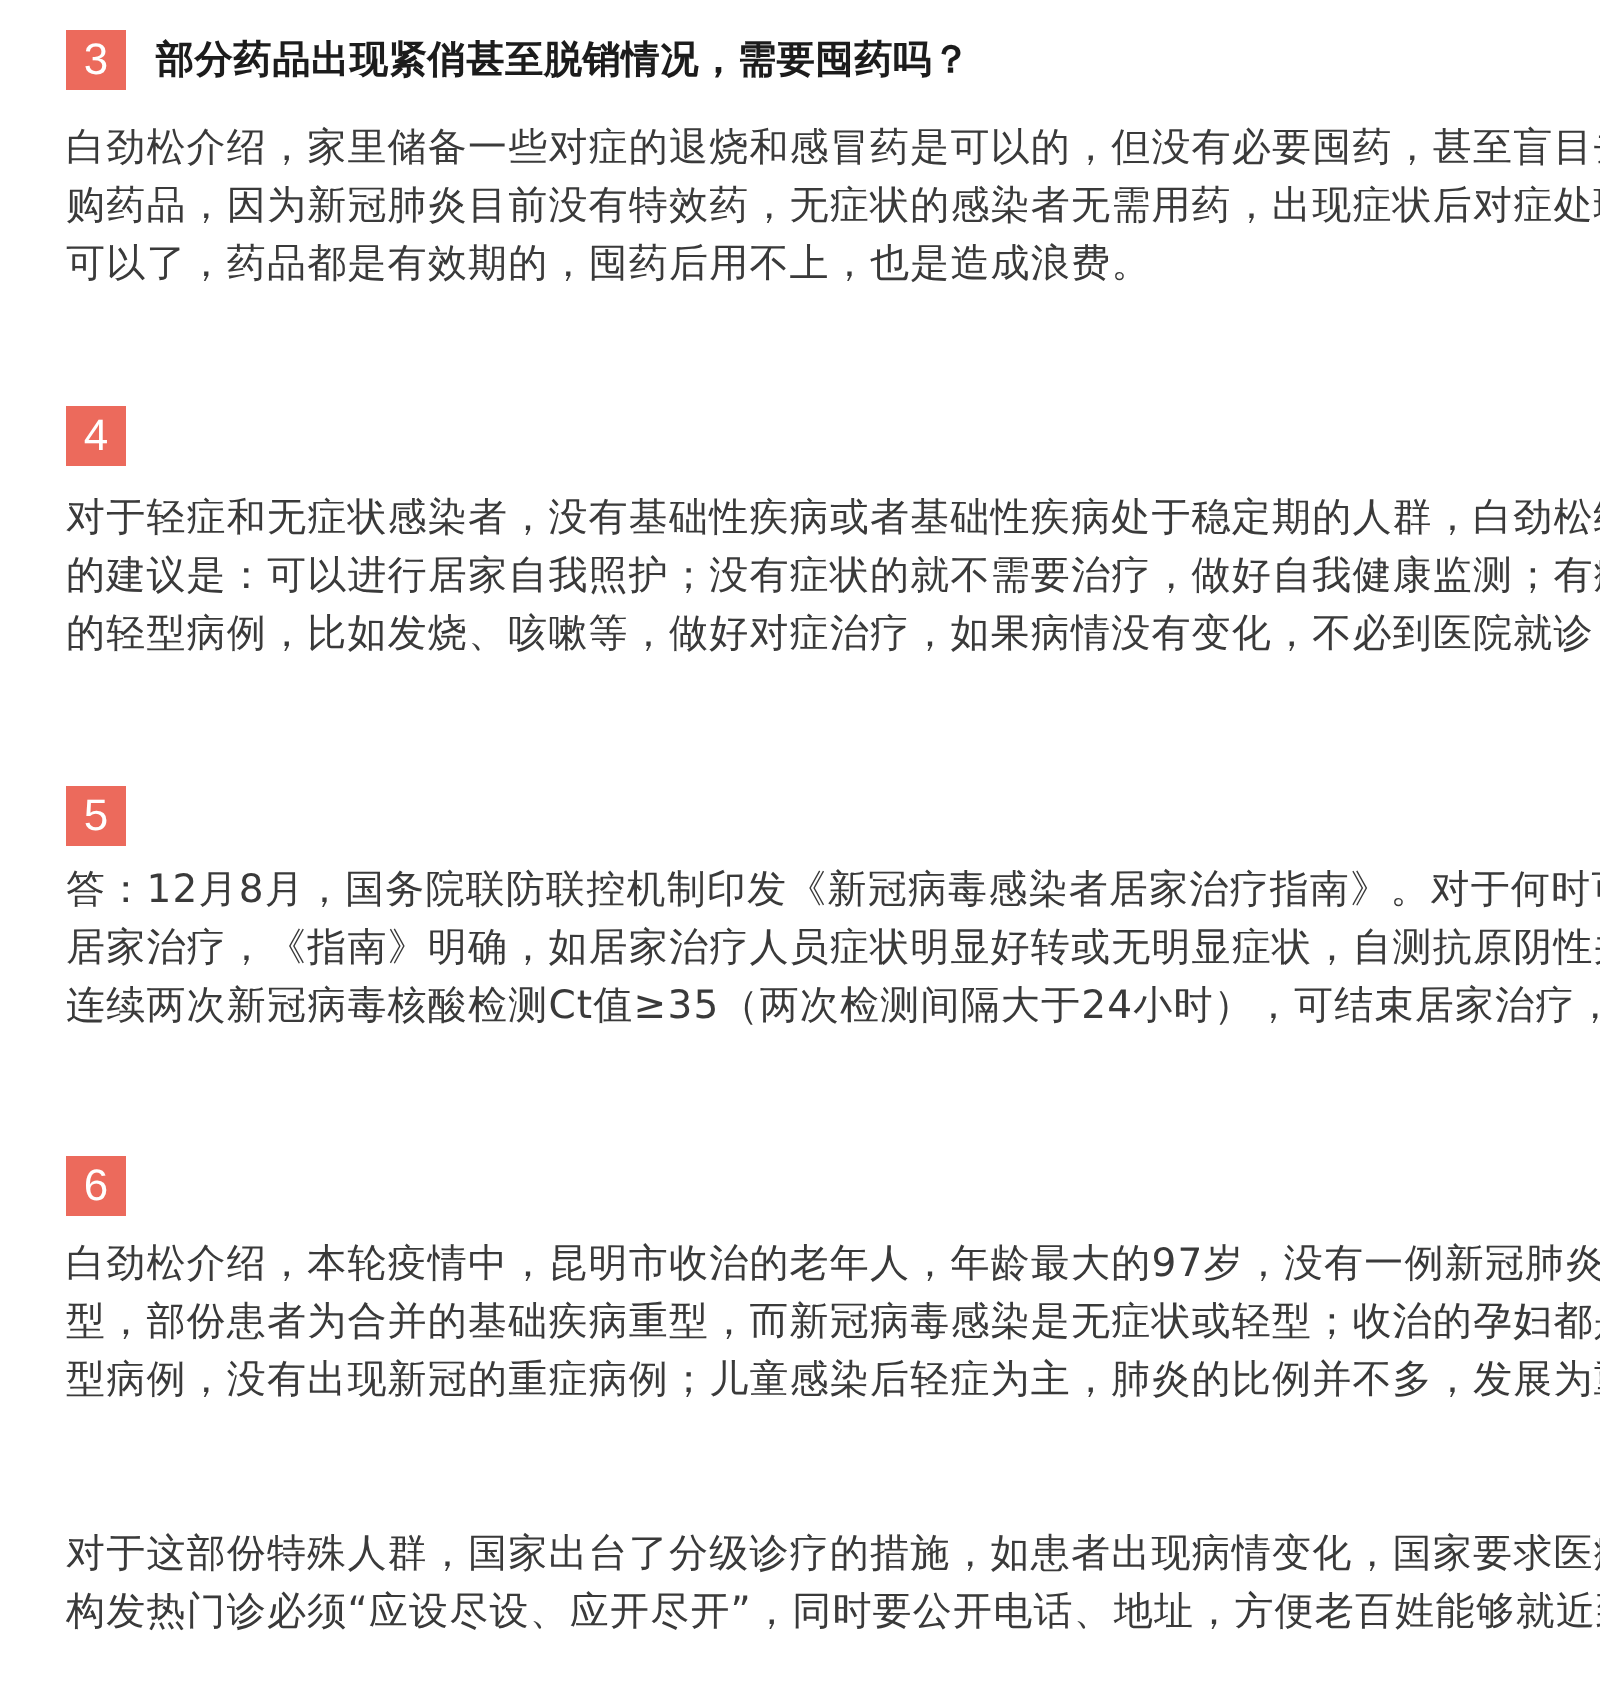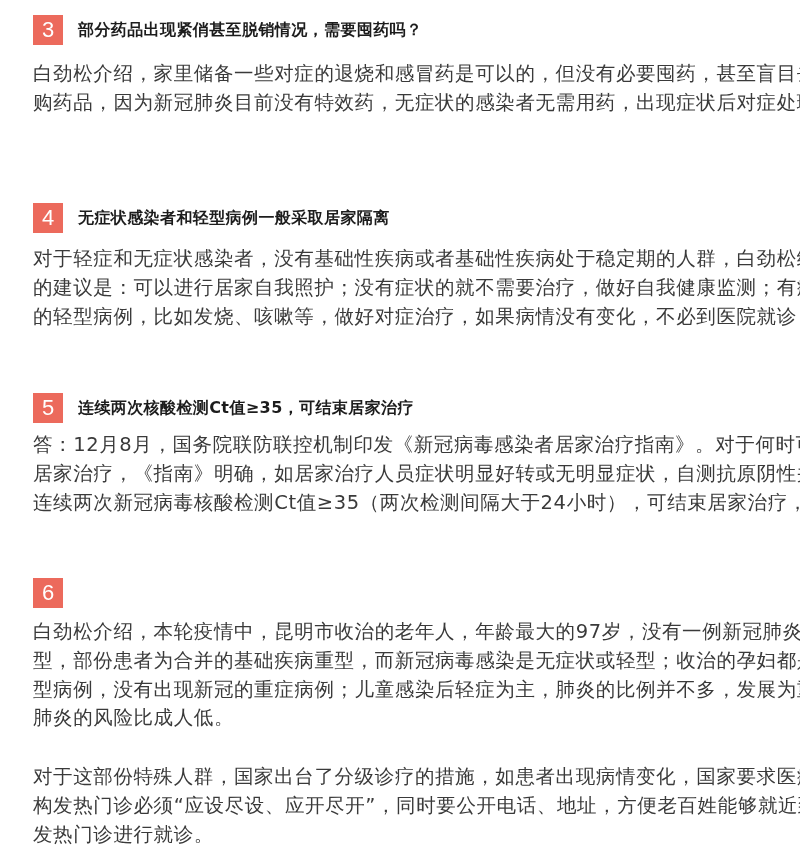--- a/index.html
+++ b/index.html
@@ -18,21 +18,21 @@
   .badge {
     position: absolute; left: 33px; top: 0;
     width: 30px; height: 30px;
     background: #ec6a5c;
     color: #ffffff;
     font-family: "Liberation Sans", sans-serif;
     font-size: 22px; line-height: 30px; text-align: center;
   }
   .title {
     position: absolute; left: 78px; top: 0;
-    font-size: 16px; font-weight: bold; line-height: 30px;
+    font-size: 19px; font-weight: bold; line-height: 30px;
     color: #1c1c1c; white-space: nowrap;
     letter-spacing: 0.4px;
   }
   .body {
     position: absolute; left: 33px; width: 740px;
     font-size: 19.5px; line-height: 28.8px;
     color: #3a3a3a; letter-spacing: 0.6px;
   }
   .line { display: block; white-space: nowrap; }
 </style>
@@ -40,55 +40,52 @@
 <body>
 
 <div class="section" style="top:15px;">
   <div class="heading">
     <span class="badge">3</span>
     <span class="title">部分药品出现紧俏甚至脱销情况，需要囤药吗？</span>
   </div>
   <div class="body" style="top:45px;">
     <span class="line">白劲松介绍，家里储备一些对症的退烧和感冒药是可以的，但没有必要囤药，甚至盲目去抢</span>
     <span class="line">购药品，因为新冠肺炎目前没有特效药，无症状的感染者无需用药，出现症状后对症处理就</span>
+    <span class="line">可以了，药品都是有效期的，囤药后用不上，也是造成浪费。</span>
   </div>
 </div>
 
 <div class="section" style="top:203px;">
   <div class="heading">
     <span class="badge">4</span>
-    <span class="title">无症状感染者和轻型病例一般采取居家隔离</span>
   </div>
   <div class="body" style="top:42px;">
     <span class="line">对于轻症和无症状感染者，没有基础性疾病或者基础性疾病处于稳定期的人群，白劲松给出</span>
     <span class="line">的建议是：可以进行居家自我照护；没有症状的就不需要治疗，做好自我健康监测；有症状</span>
     <span class="line">的轻型病例，比如发烧、咳嗽等，做好对症治疗，如果病情没有变化，不必到医院就诊，观</span>
   </div>
 </div>
 
 <div class="section" style="top:393px;">
   <div class="heading">
     <span class="badge">5</span>
-    <span class="title">连续两次核酸检测Ct值≥35，可结束居家治疗</span>
   </div>
   <div class="body" style="top:38px;">
     <span class="line">答：12月8月，国务院联防联控机制印发《新冠病毒感染者居家治疗指南》。对于何时可结束</span>
     <span class="line">居家治疗，《指南》明确，如居家治疗人员症状明显好转或无明显症状，自测抗原阴性并且</span>
     <span class="line">连续两次新冠病毒核酸检测Ct值≥35（两次检测间隔大于24小时），可结束居家治疗，恢复</span>
   </div>
 </div>
 
 <div class="section" style="top:578px;">
   <div class="heading">
     <span class="badge">6</span>
   </div>
   <div class="body" style="top:40px;">
     <span class="line">白劲松介绍，本轮疫情中，昆明市收治的老年人，年龄最大的97岁，没有一例新冠肺炎重</span>
     <span class="line">型，部份患者为合并的基础疾病重型，而新冠病毒感染是无症状或轻型；收治的孕妇都是轻</span>
     <span class="line">型病例，没有出现新冠的重症病例；儿童感染后轻症为主，肺炎的比例并不多，发展为重症</span>
-    <span class="line">肺炎的风险比成人低。</span>
   </div>
   <div class="body" style="top:185px;">
     <span class="line">对于这部份特殊人群，国家出台了分级诊疗的措施，如患者出现病情变化，国家要求医疗机</span>
     <span class="line">构发热门诊必须“应设尽设、应开尽开”，同时要公开电话、地址，方便老百姓能够就近到</span>
-    <span class="line">发热门诊进行就诊。</span>
   </div>
 </div>
 
 </body></html>

